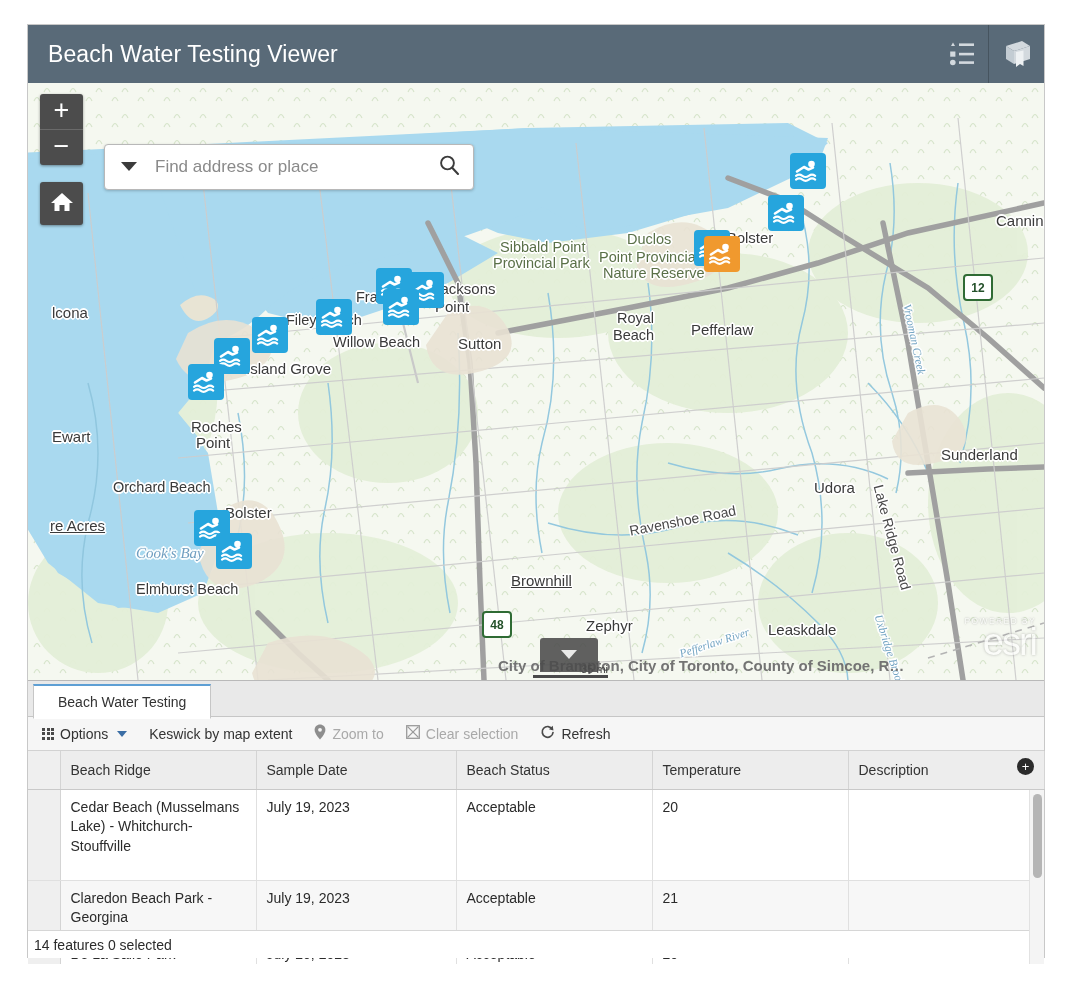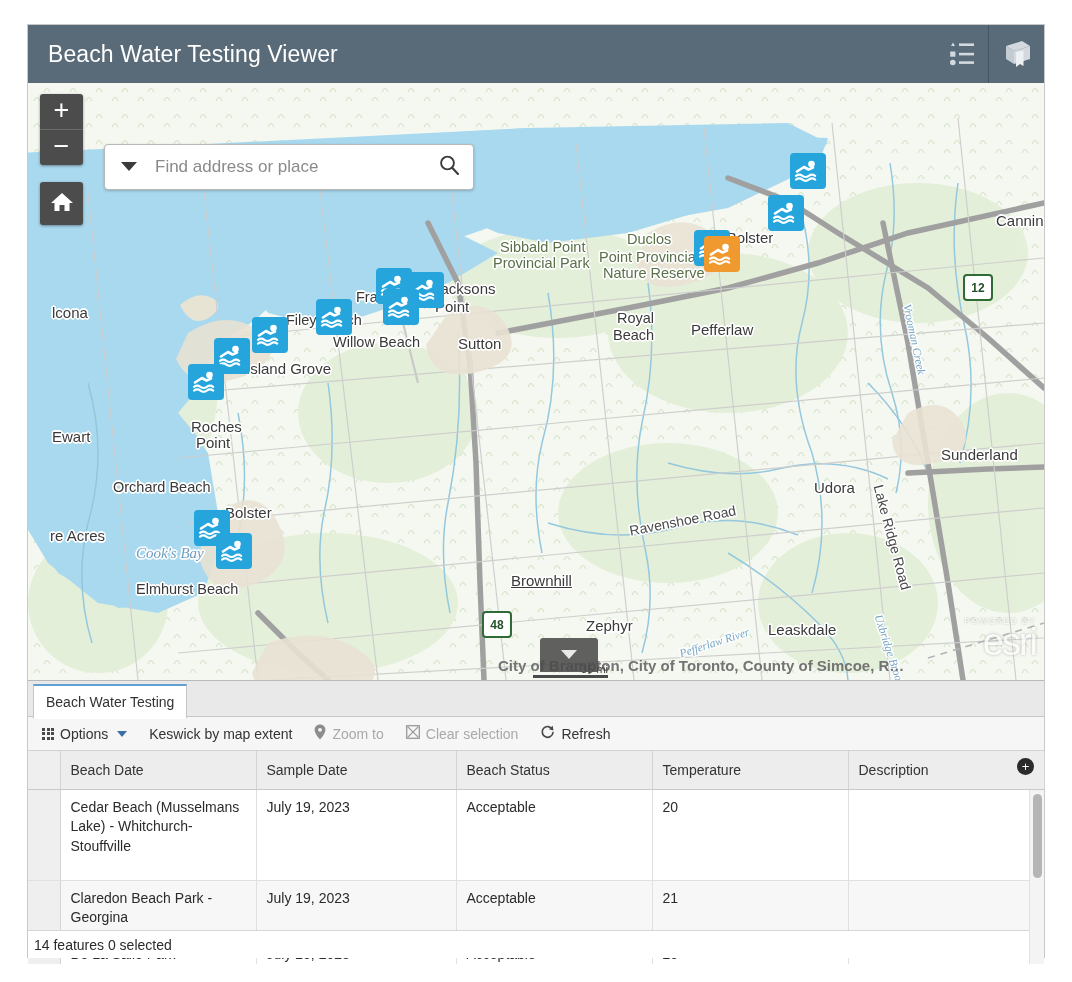--- a/index.html
+++ b/index.html
@@ -66,21 +66,21 @@
   .esri-logo{position:absolute;right:8px;bottom:22px;text-align:right;pointer-events:none;
              opacity:.62;}
   .esri-pw{font-size:8.5px;letter-spacing:1.4px;color:#fff;
            text-shadow:0 0 2px #777;}
   .esri-word{font-size:38px;letter-spacing:-2px;color:#fff;line-height:.85;
              font-family:"Liberation Sans",sans-serif;text-shadow:0 0 3px #8a8a8a;}
 
   
   .atable{position:relative;height:277px;background:#f3f3f3;border-top:1px solid #b9b9b9;}
   .tabstrip{height:35px;background:#e9e9e9;border-bottom:1px solid #c6c6c6;position:relative;}
-  .tab{position:absolute;left:5px;top:3px;height:32px;line-height:32px;padding:0 12px;
+  .tab{position:absolute;left:5px;top:3px;height:32px;line-height:32px;padding:0 24px;
        background:#fff;border:1px solid #c6c6c6;border-bottom:1px solid #fff;border-top:2px solid #5e9fd4;
        font-size:14px;color:#333;cursor:pointer;}
 
   .ttools{height:33px;display:flex;align-items:center;background:#f6f6f6;
           border-bottom:1px solid #d2d2d2;padding-left:14px;font-size:14px;}
   .ttool{display:flex;align-items:center;gap:6px;margin-right:22px;color:#333;cursor:pointer;white-space:nowrap;}
   .ttool.disabled{color:#a9a9a9;cursor:default;}
   .grid-ico{display:grid;grid-template-columns:repeat(3,3px);grid-gap:1.5px;}
   .grid-ico i{width:3px;height:3px;background:#4a4a4a;display:block;}
   .caret{width:0;height:0;border-left:5px solid transparent;border-right:5px solid transparent;
@@ -260,21 +260,21 @@
         <div class="maplabel ml-city" style="left: 667px; top: 146px;">Port Bolster</div>
         <div class="maplabel ml-city" style="left: 430px; top: 252px;">Sutton</div>
         <div class="maplabel ml-city" style="left: 197px; top: 421px;">Bolster</div>
         <div class="maplabel ml-city" style="left: 218px; top: 277px;">Island Grove</div>
         <div class="maplabel ml-city" style="left: 405px; top: 197px;">Jacksons</div>
         <div class="maplabel ml-city" style="left: 407px; top: 215px;">Point</div>
         <div class="maplabel ml-city" style="left: 163px; top: 335px;">Roches</div>
         <div class="maplabel ml-city" style="left: 168px; top: 351px;">Point</div>
         <div class="maplabel ml-city" style="left: 24px; top: 345px;">Ewart</div>
         <div class="maplabel ml-city" style="left: 24px; top: 221px;">lcona</div>
-        <div class="maplabel ml-city" style="left: 22px; top: 444px;">re Acres</div>
+        <div class="maplabel ml-city" style="left: 22px; top: 434px; text-decoration: underline;">re Acres</div>
         <div class="maplabel ml-beach" style="left: 85px; top: 396px;">Orchard Beach</div>
         <div class="maplabel ml-beach" style="left: 108px; top: 498px;">Elmhurst Beach</div>
         <div class="maplabel ml-beach" style="left: 305px; top: 251px;">Willow Beach</div>
         <div class="maplabel ml-beach" style="left: 258px; top: 229px;">Filey Beach</div>
         <div class="maplabel ml-beach" style="left: 328px; top: 206px;">Fra</div>
         <div class="maplabel ml-beach" style="left: 589px; top: 227px;">Royal</div>
         <div class="maplabel ml-beach" style="left: 585px; top: 244px;">Beach</div>
         <div class="maplabel ml-park" style="left: 472px; top: 156px;">Sibbald Point</div>
         <div class="maplabel ml-park" style="left: 465px; top: 172px;">Provincial Park</div>
         <div class="maplabel ml-park" style="left: 599px; top: 148px;">Duclos</div>
@@ -509,21 +509,21 @@
           <col style="width:32px">
             <col style="width:196px">
             <col style="width:200px">
           <col style="width:196px">
             <col style="width:196px">
             <col style="width:196px">
         </colgroup>
         <thead>
             <tr>
           <th class="rowsel"></th>
-        <th>Beach Date</th>
+        <th>Beach Ridge</th>
               <th>Sample Date</th>
               <th>Beach Status</th>
               <th>Temperature</th>
               <th>Description</th>
             </tr>
           </thead>
       </table>
     </div>
 
     <div class="tbody-scroll">

